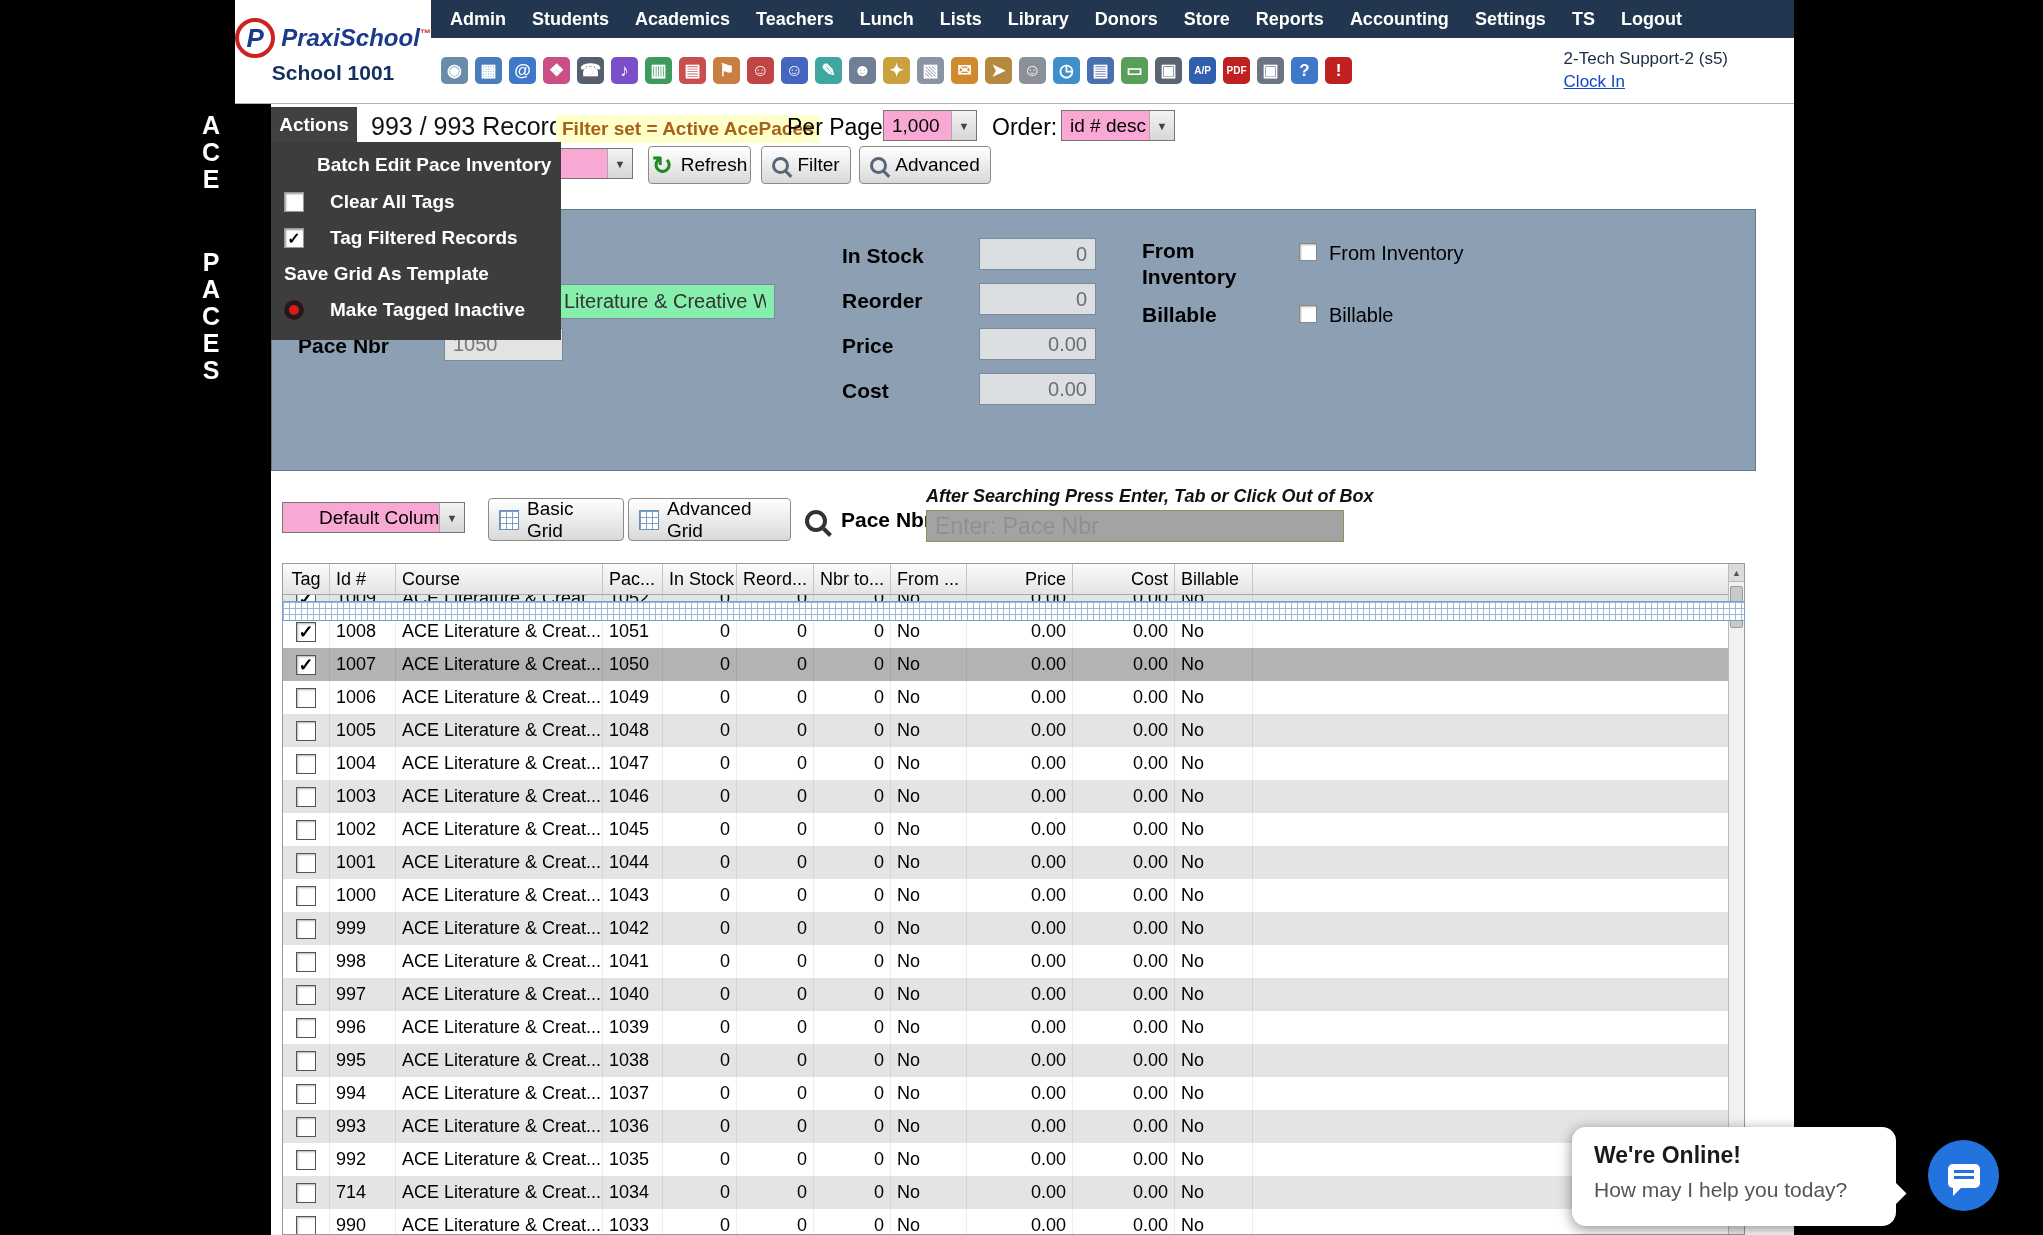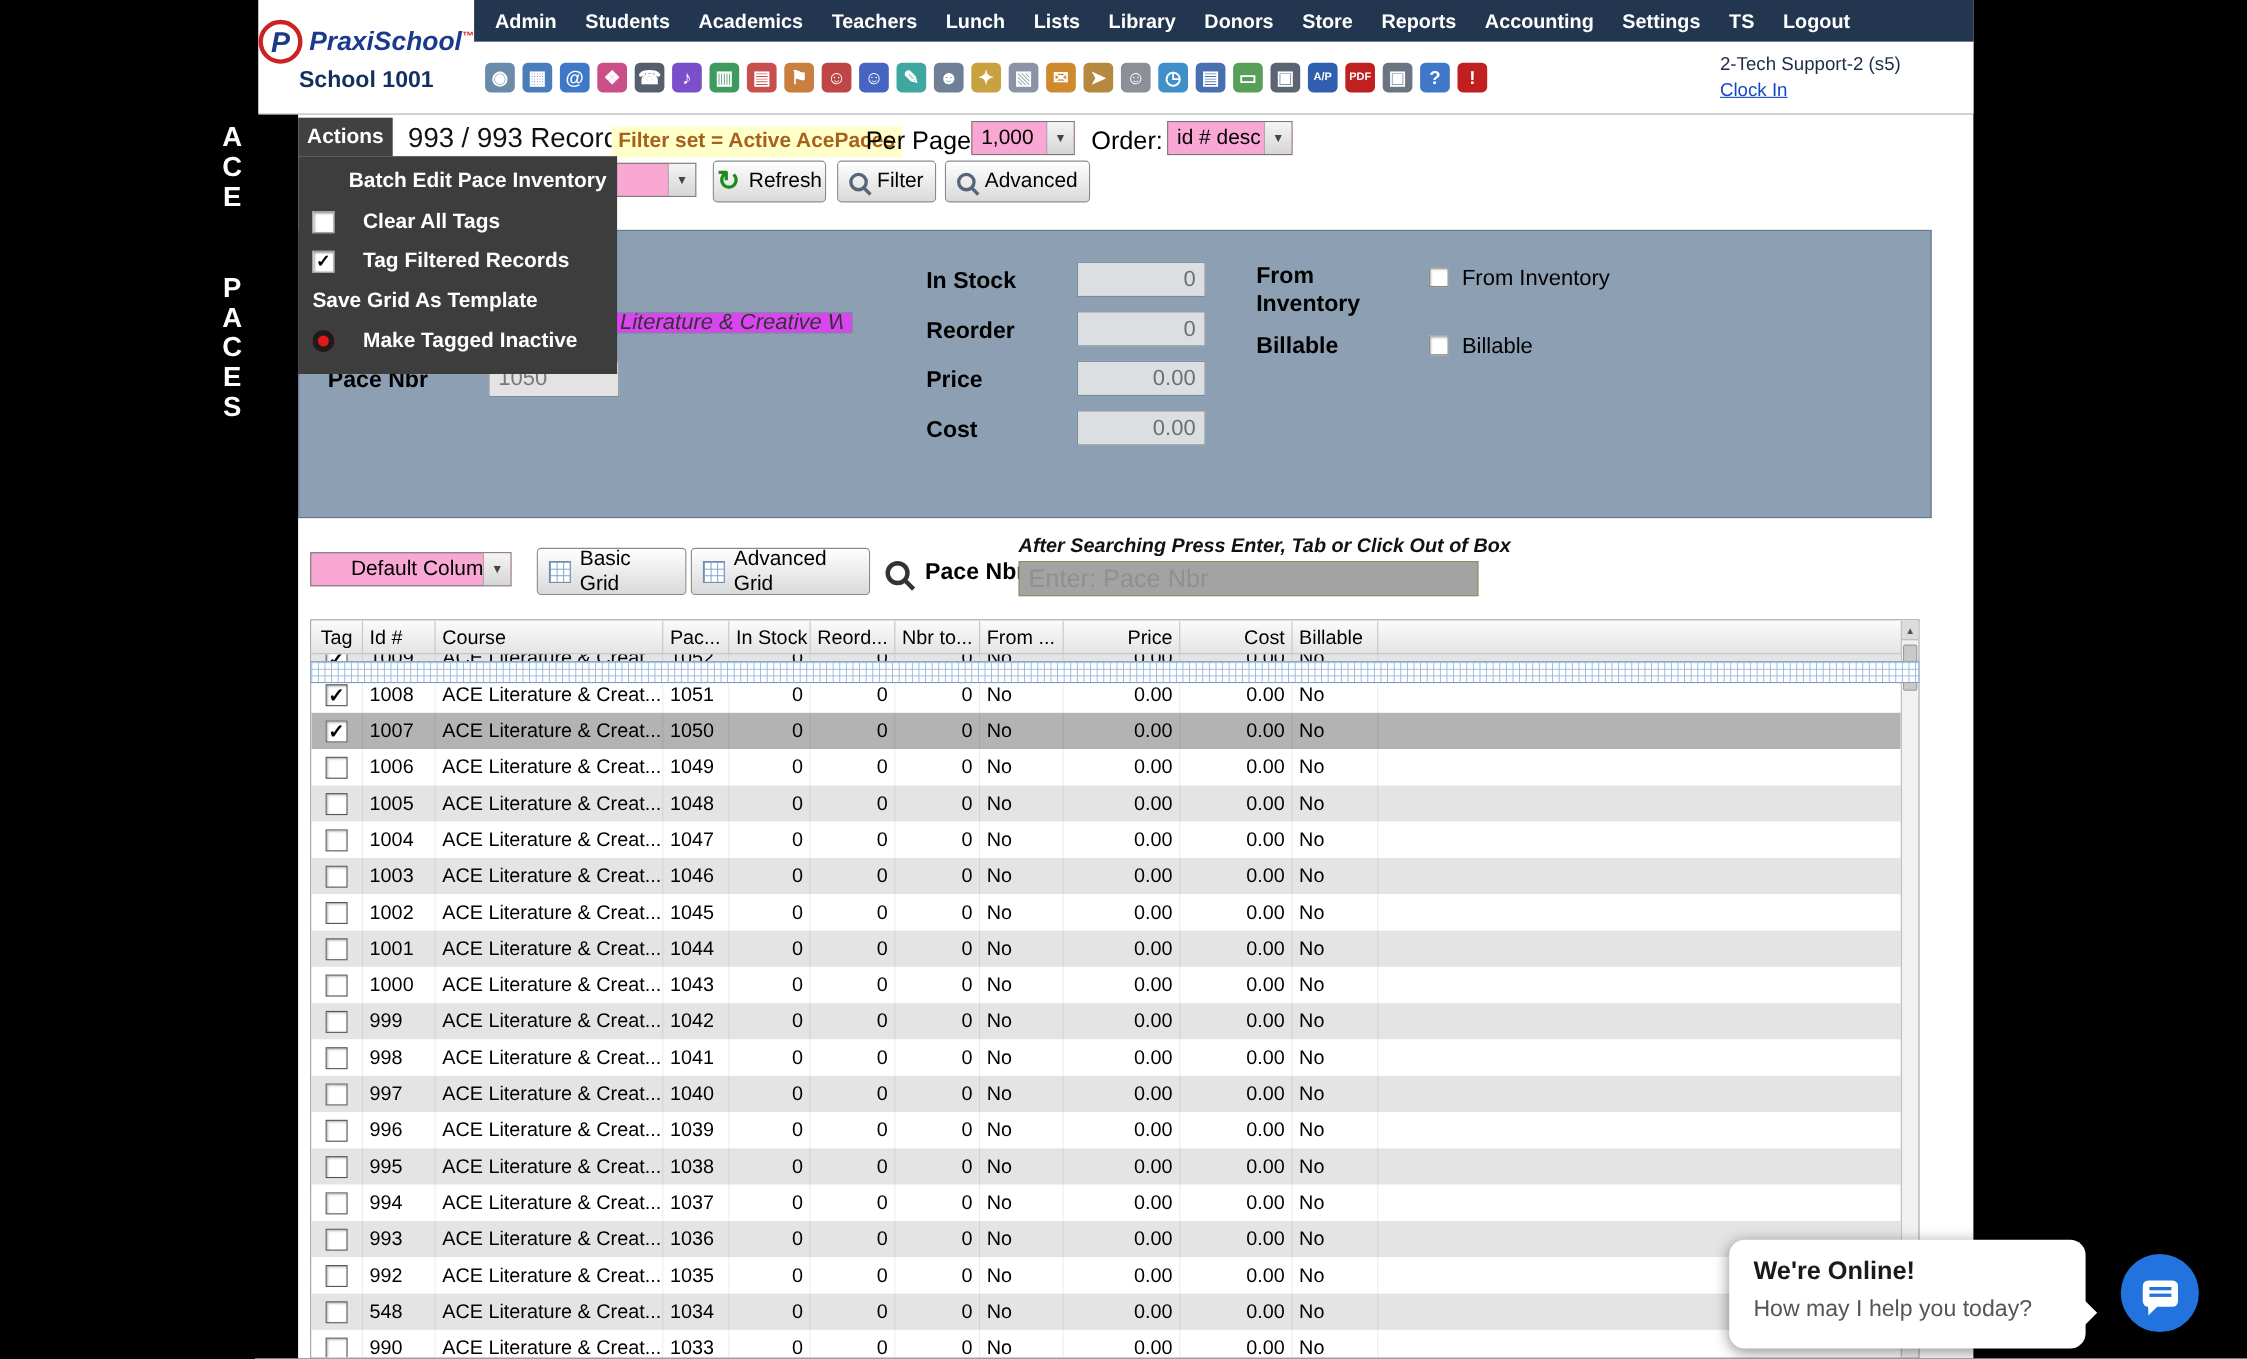--- a/index.html
+++ b/index.html
@@ -65,21 +65,21 @@
   .fp-label{position:absolute;font-size:21px;font-weight:bold;color:#000;}
   .lbl-pace{left:26px;top:124px;}
   .lbl-instock{left:570px;top:34px;}
   .lbl-reorder{left:570px;top:79px;}
   .lbl-price{left:570px;top:124px;}
   .lbl-cost{left:570px;top:169px;}
   .lbl-frominv{left:870px;top:28px;width:118px;line-height:26px;}
   .lbl-billable{left:870px;top:93px;}
   .fp-input{position:absolute;border:1px solid #7b8a9b;font-size:20px;box-sizing:border-box;padding:0 8px;font-family:inherit;outline:none;}
   .fp-input.num{text-align:right;background:#dcdfe2;color:#6e6e6e;}
-  .course-input{left:283px;top:74px;width:220px;height:19px;background:#d946ef;color:#333;font-style:italic;}
+  .course-input{left:283px;top:74px;width:220px;height:35px;background:#86efac;color:#333;}
   .pace-input{left:172px;top:118px;width:119px;height:33px;background:#e3e3e3;color:#777;}
   .instock-input{left:707px;top:28px;width:117px;height:32px;}
   .reorder-input{left:707px;top:73px;width:117px;height:32px;}
   .price-input{left:707px;top:118px;width:117px;height:32px;}
   .cost-input{left:707px;top:163px;width:117px;height:32px;}
   .fp-check{position:absolute;width:18px;height:18px;background:#fff;border:1px solid #888;box-shadow:inset 1px 1px 2px rgba(0,0,0,.3);box-sizing:border-box;cursor:pointer;}
   .chk-frominv{left:1027px;top:33px;}
   .chk-billable{left:1027px;top:95px;}
   .fp-check-label{position:absolute;font-size:20px;}
   .cl-frominv{left:1057px;top:32px;}
@@ -603,21 +603,21 @@
           <div class="tcell c-from">No</div>
           <div class="tcell c-price ra">0.00</div>
           <div class="tcell c-cost ra">0.00</div>
           <div class="tcell c-bill">No</div>
           <div class="tcell c-fill"></div>
         </div>
         <div class="trow odd">
           <div class="tcell c-tag">
             <span class="gcheck"></span>
           </div>
-          <div class="tcell c-id">548</div>
+          <div class="tcell c-id">714</div>
           <div class="tcell c-course">ACE Literature &amp; Creat...</div>
           <div class="tcell c-pac">1034</div>
           <div class="tcell c-stock ra">0</div>
           <div class="tcell c-reord ra">0</div>
           <div class="tcell c-nbr ra">0</div>
           <div class="tcell c-from">No</div>
           <div class="tcell c-price ra">0.00</div>
           <div class="tcell c-cost ra">0.00</div>
           <div class="tcell c-bill">No</div>
           <div class="tcell c-fill"></div>

